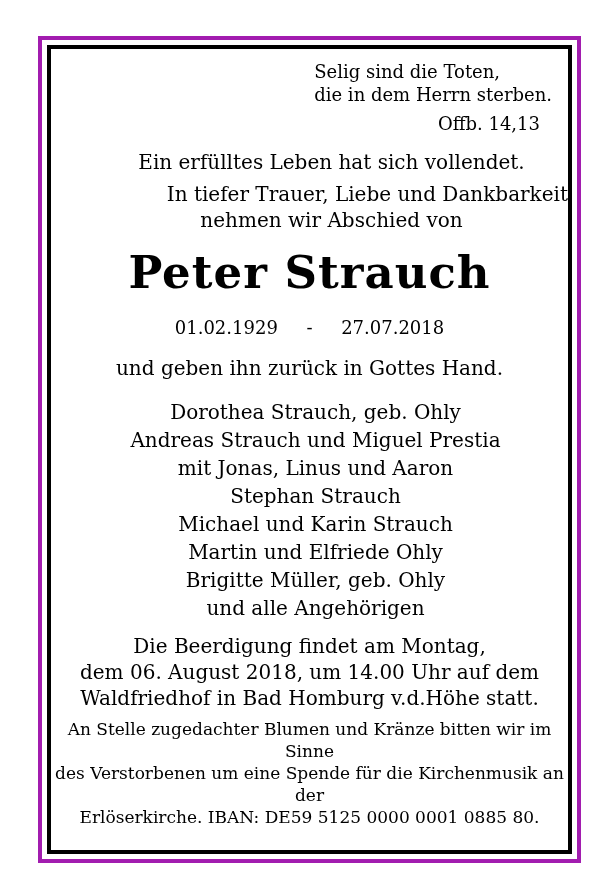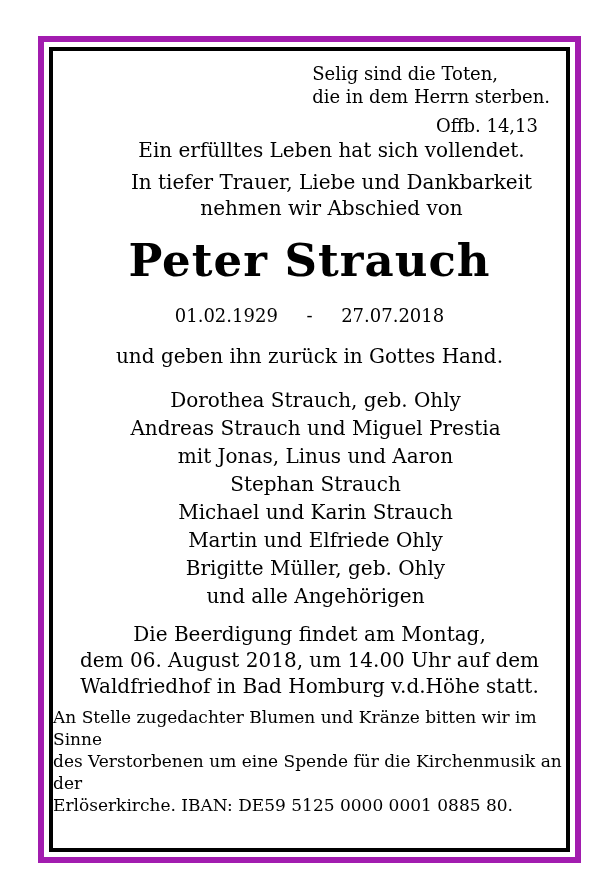--- a/index.html
+++ b/index.html
@@ -16,21 +16,21 @@
     color: #000000;
     overflow: hidden;
   }
   .frame-outer {
     position: absolute;
     left: 38px;
     top: 36px;
     width: 543px;
     height: 827px;
     box-sizing: border-box;
-    border: 6px solid #a21caf;
+    border: 4px solid #a21caf;
   }
   .frame-inner {
     position: absolute;
     left: 5px;
     top: 5px;
     right: 5px;
     bottom: 5px;
     box-sizing: border-box;
     border: 4px solid #000000;
   }
@@ -47,27 +47,29 @@
     font-size: 18px;
     line-height: 23px;
     text-align: left;
   }
   .quote .citation {
     margin-top: 6px;
     text-align: right;
     padding-right: 12px;
   }
   .intro {
+    margin-top: 14px;
     text-align: center;
     font-size: 20px;
     line-height: 26px;
     padding-left: 44px;
   }
   .intro .intro-line2 {
     margin-top: 6px;
+    text-align: right;
   }
   .name {
     margin: 14px 0 0 0;
     text-align: center;
     font-size: 45px;
     line-height: 52px;
     font-weight: bold;
     letter-spacing: 1px;
   }
   .dates {
@@ -91,21 +93,21 @@
     padding-left: 12px;
   }
   .funeral {
     margin-top: 11px;
     text-align: center;
     font-size: 20px;
     line-height: 26px;
   }
   .donation {
     margin-top: 7px;
-    text-align: left;
+    text-align: center;
     font-size: 17px;
     line-height: 22px;
   }
 </style>
 </head>
 <body>
 
 <div class="page">
   <div class="frame-outer">
     <div class="frame-inner">

